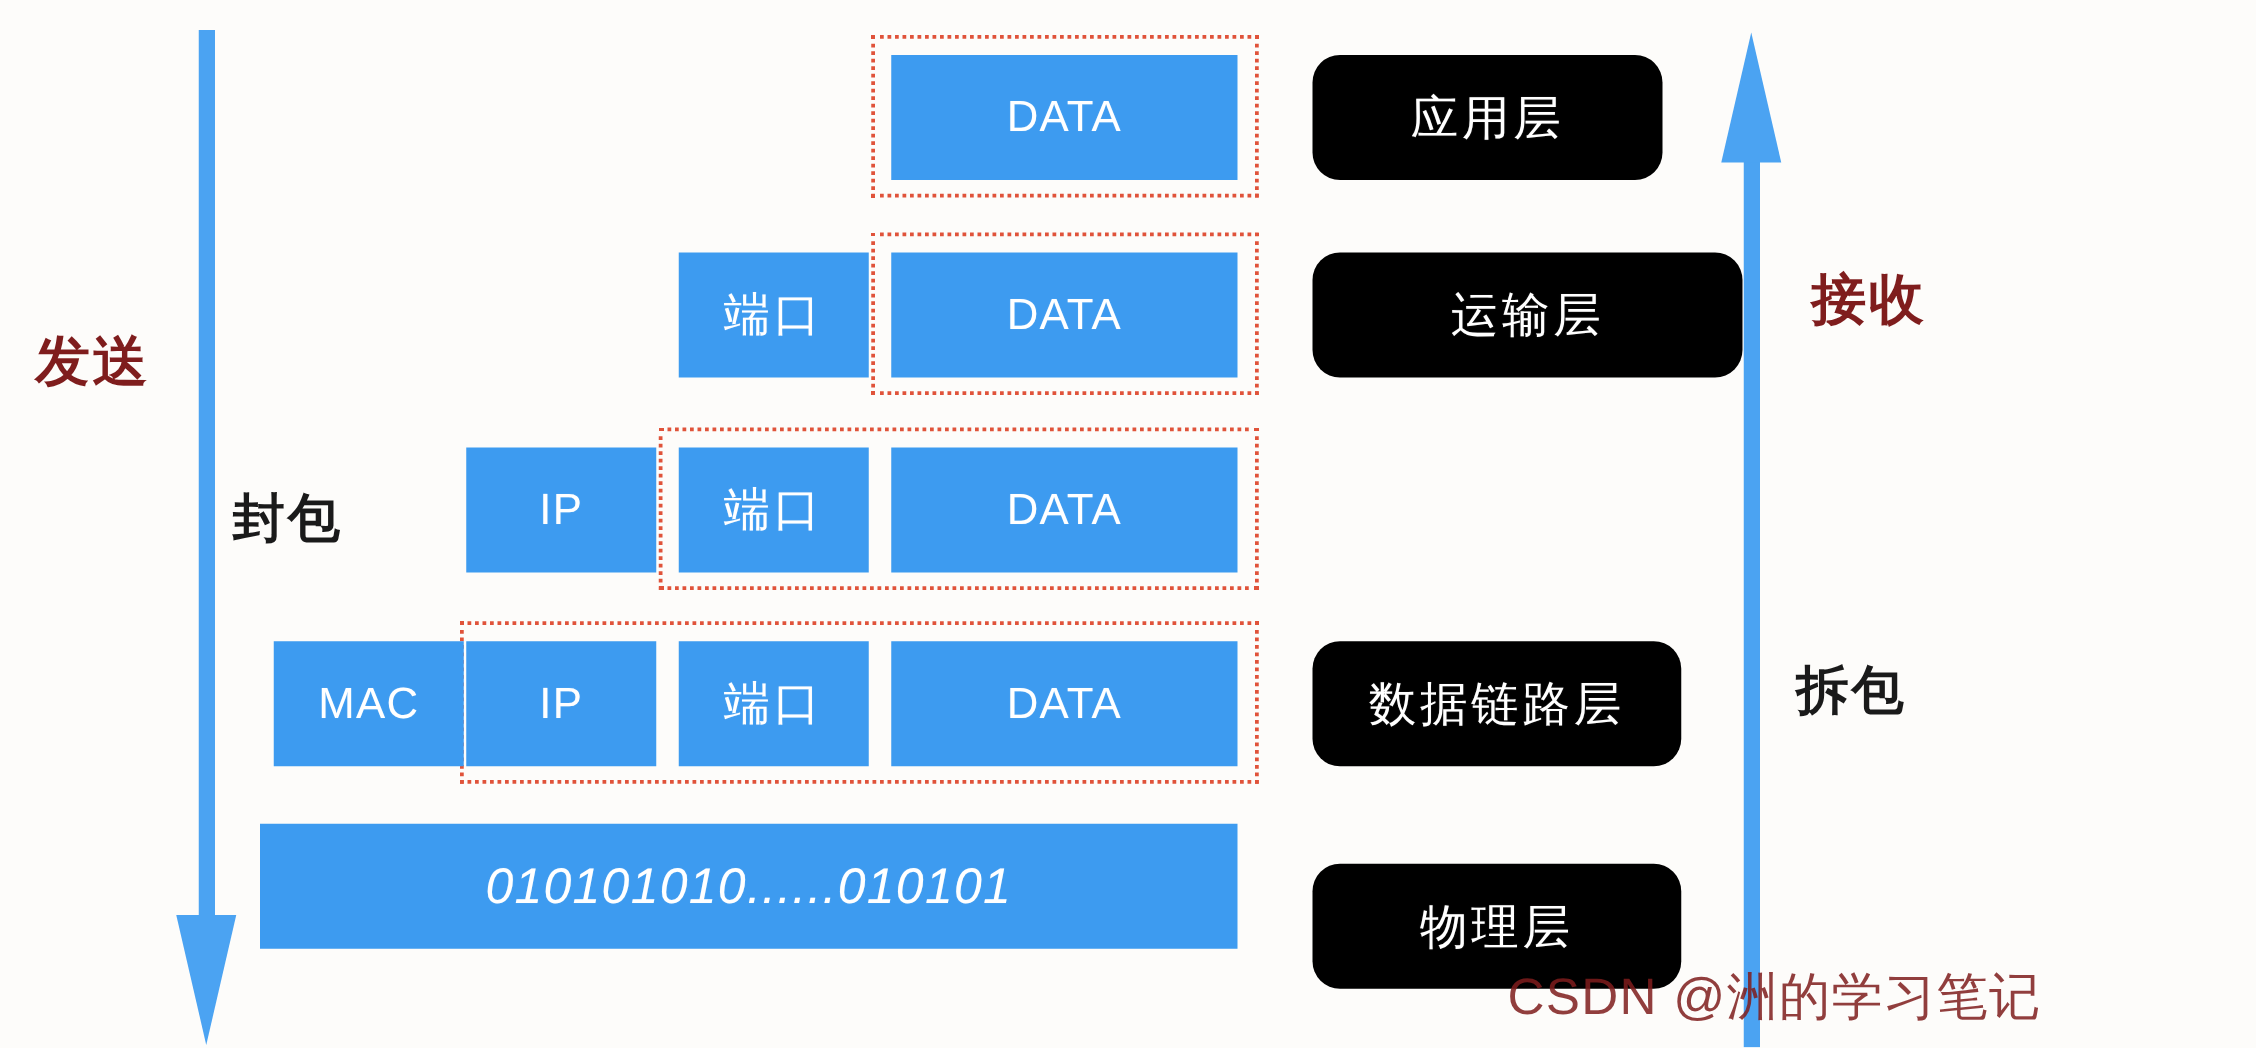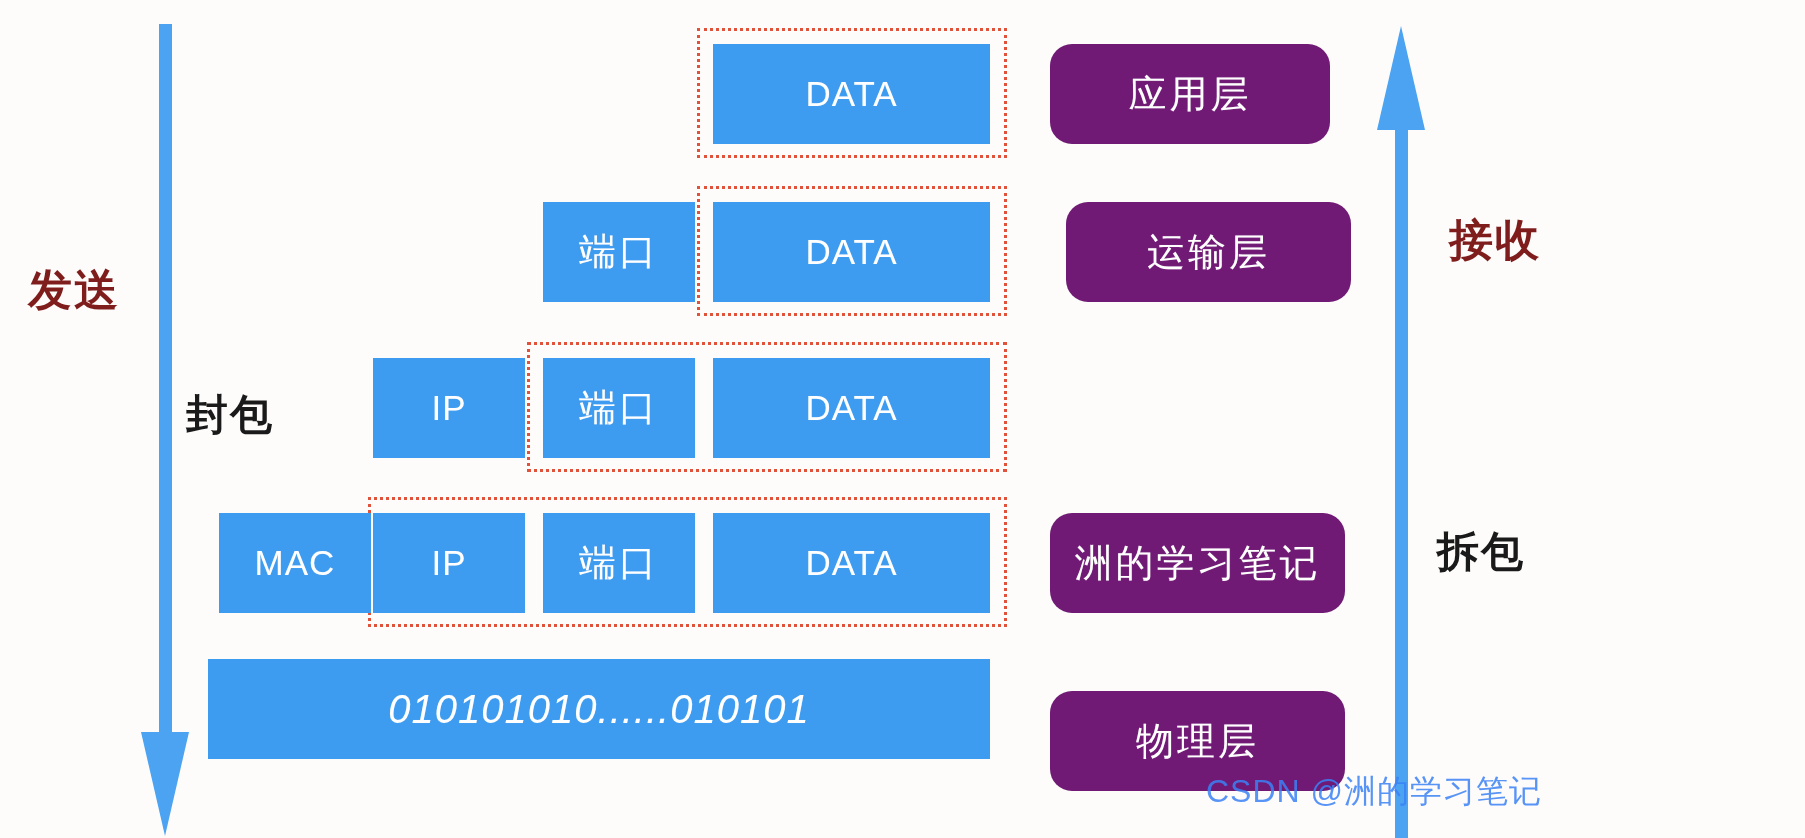--- a/index.html
+++ b/index.html
@@ -66,21 +66,21 @@
     position: absolute;
     border: 3px dotted #e0533a;
     box-sizing: border-box;
     background: transparent;
     pointer-events: none;
   }
 
   
   .layer-pill {
     position: absolute;
-    background: #701a75;
+    background: #000000;
     color: #ffffff;
     border-radius: 22px;
     font-size: 38px;
     letter-spacing: 3px;
     display: flex;
     align-items: center;
     justify-content: center;
     box-sizing: border-box;
     text-shadow: 0 0 1px rgba(255,255,255,0.25);
   }
@@ -96,23 +96,23 @@
     align-items: center;
     justify-content: center;
     box-sizing: border-box;
     text-shadow: 0 0 1px rgba(255,255,255,0.25);
     font-style: italic;
   }
 
   
   .watermark {
     position: absolute;
-    color: #3b82f6;
+    color: #7f1d1d;
     opacity: 0.85;
-    font-size: 32px;
+    font-size: 41px;
     letter-spacing: 1px;
     white-space: nowrap;
     pointer-events: none;
     text-align: right;
   }
 </style>
 </head>
 <body>
 
 <div id="diagram">
@@ -153,19 +153,19 @@
 
   <div class="dotted-frame" style="left:368px; top:497px; width:639px; height:130px;"></div>
   <div class="field" style="left:219px; top:513px; width:152px; height:100px;">MAC</div>
   <div class="field" style="left:373px; top:513px; width:152px; height:100px;">IP</div>
   <div class="field cn" style="left:543px; top:513px; width:152px; height:100px;">端口</div>
   <div class="field" style="left:713px; top:513px; width:277px; height:100px;">DATA</div>
 
   <div class="binary-bar" style="left:208px; top:659px; width:782px; height:100px;">010101010......010101</div>
 
   <div class="layer-pill" style="left:1050px; top:44px; width:280px; height:100px;">应用层</div>
-  <div class="layer-pill" style="left:1050px; top:202px; width:285px; height:100px;margin-left:16px;">运输层</div>
-  <div class="layer-pill" style="left:1050px; top:513px; width:295px; height:100px;">洲的学习笔记</div>
+  <div class="layer-pill" style="left:1050px; top:202px; width:344px; height:100px;">运输层</div>
+  <div class="layer-pill" style="left:1050px; top:513px; width:295px; height:100px;">数据链路层</div>
   <div class="layer-pill" style="left:1050px; top:691px; width:295px; height:100px;">物理层</div>
 
   <div class="watermark" style="left:1206px; top:770px;">CSDN @洲的学习笔记</div>
 
 </div>
 
 </body></html>

